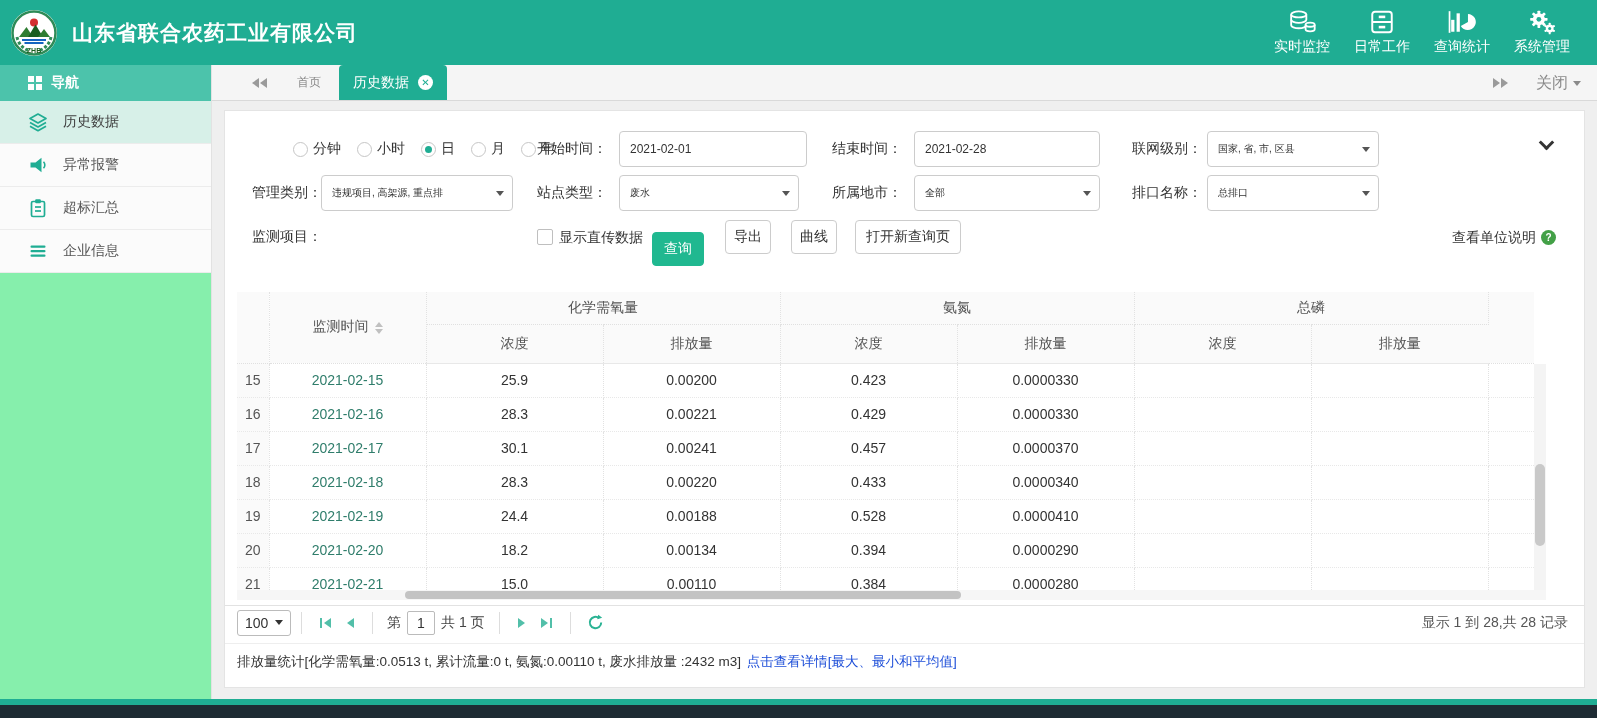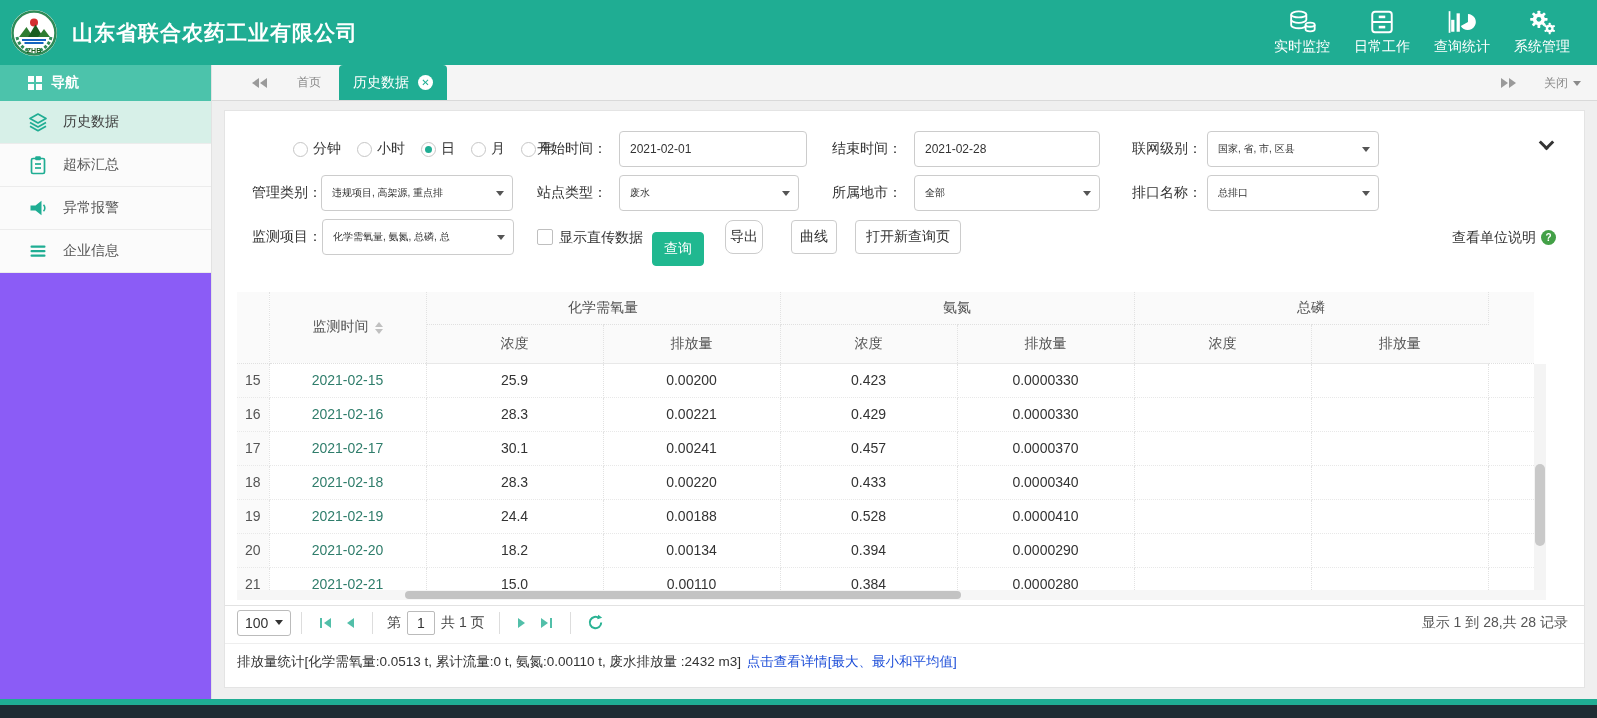--- a/index.html
+++ b/index.html
@@ -14,39 +14,39 @@
   
   .header { height:65px; background:#1fad93; display:flex; align-items:center; }
   .logo { width:48px; height:48px; margin-left:10px; flex:0 0 auto; }
   .company { color:#fff; font-size:21px; font-weight:bold; margin-left:14px; letter-spacing:1px; }
   .header-nav { margin-left:auto; margin-right:22px; display:flex; gap:14px; }
   .hnav-item { display:flex; flex-direction:column; align-items:center; justify-content:center; color:#fff; font-size:14px; width:66px; cursor:pointer; }
   .hnav-item svg { margin-bottom:3px; }
 
   
   .main { display:flex; height:634px; }
-  .sidebar { width:212px; background:#8b5cf6; border-right:1px solid #e2e2e2; flex:0 0 auto; }
+  .sidebar { width:212px; background:#86efac; border-right:1px solid #e2e2e2; flex:0 0 auto; }
   .nav-title { height:36px; background:#4cc3ab; color:#fff; display:flex; align-items:center; padding-left:28px; font-size:14px; font-weight:bold; gap:9px; }
   .menu-item { height:43px; display:flex; align-items:center; gap:15px; padding-left:28px; font-size:14px; color:#555; background:#fbfbfb; border-bottom:1px solid #ececec; cursor:pointer; }
   .menu-item.active { background:#d7f0e8; color:#3f3f3f; }
   .menu-item svg { flex:0 0 auto; }
 
   .content { flex:1; display:flex; flex-direction:column; min-width:0; }
 
   
   .tabbar { height:36px; background:#f5f5f5; border-bottom:1px solid #d9d9d9; display:flex; align-items:stretch; position:relative; }
   .tab-scroll-left { display:flex; align-items:center; margin-left:40px; cursor:pointer; gap:1px; }
   .tri { width:0; height:0; }
   .tri.l-gray { border-top:5px solid transparent; border-bottom:5px solid transparent; border-right:7px solid #9a9a9a; }
   .tri.r-gray { border-top:5px solid transparent; border-bottom:5px solid transparent; border-left:7px solid #9a9a9a; }
   .tab-home { padding:0 18px; font-size:12px; color:#8a8a8a; display:flex; align-items:center; margin-left:12px; cursor:pointer; }
   .tab-active { background:#1fad93; color:#fff; border-radius:4px 4px 0 0; display:flex; align-items:center; gap:9px; padding:0 14px; font-size:14px; cursor:pointer; }
   .tab-close-circle { width:15px; height:15px; border-radius:50%; background:#fff; color:#1fad93; font-size:10px; line-height:15px; text-align:center; font-weight:bold; cursor:pointer; }
   .tabbar-right { position:absolute; right:16px; top:0; height:36px; display:flex; align-items:center; gap:28px; }
-  .close-menu { color:#8a8a8a; font-size:12px; display:flex; align-items:center; gap:5px; cursor:pointer; }
+  .close-menu { color:#8a8a8a; font-size:16px; display:flex; align-items:center; gap:5px; cursor:pointer; }
   .caret-down { width:0; height:0; border-left:4px solid transparent; border-right:4px solid transparent; border-top:5px solid #8a8a8a; }
 
   
   .panel { margin:9px 12px 0 12px; background:#fff; border:1px solid #e4e4e4; height:578px; position:relative; }
   .collapse-icon { position:absolute; top:26px; right:32px; width:11px; height:11px; border-right:3px solid #333; border-bottom:3px solid #333; transform:rotate(45deg); cursor:pointer; }
 
   
   .filters { position:relative; height:170px; }
   .f-label { position:absolute; font-size:14px; color:#333; text-align:right; width:82px; line-height:36px; white-space:nowrap;font-family:Liberation Serif, serif; }
   .f-input { position:absolute; height:36px; border:1px solid #ccc; border-radius:4px; font-size:12px; padding:0 10px; color:#333; background:#fff; font-family:inherit; }
@@ -211,35 +211,35 @@
         <g fill="none" stroke="#1fad93" stroke-width="1.7" stroke-linejoin="round">
           <path d="M10 2 L18 6.5 L10 11 L2 6.5Z"></path>
           <path d="M2 10.5 L10 15 L18 10.5"></path>
           <path d="M2 14.2 L10 18.7 L18 14.2"></path>
         </g>
       </svg>
       <span>历史数据</span>
     </div>
     <div class="menu-item">
       <svg width="20" height="20" viewBox="0 0 20 20">
+        <path d="M2.5 7.5 L7.5 7.5 L13.5 2.8 L13.5 17.2 L7.5 12.5 L2.5 12.5 Z" fill="#1fad93"></path>
+        <path d="M15.5 6.8 a4.5 4.5 0 0 1 0 6.4" stroke="#1fad93" fill="none" stroke-width="1.6"></path>
+      </svg>
+      <span>异常报警</span>
+    </div>
+    <div class="menu-item">
+      <svg width="20" height="20" viewBox="0 0 20 20">
         <g stroke="#1fad93" fill="none" stroke-width="1.7">
           <rect x="3.5" y="3.5" width="13" height="15" rx="1.5"></rect>
           <line x1="7" y1="9" x2="13" y2="9"></line>
           <line x1="7" y1="13" x2="13" y2="13"></line>
         </g>
         <rect x="7.2" y="1.2" width="5.6" height="4" rx="1" fill="#1fad93"></rect>
       </svg>
       <span>超标汇总</span>
-    </div>
-    <div class="menu-item">
-      <svg width="20" height="20" viewBox="0 0 20 20">
-        <path d="M2.5 7.5 L7.5 7.5 L13.5 2.8 L13.5 17.2 L7.5 12.5 L2.5 12.5 Z" fill="#1fad93"></path>
-        <path d="M15.5 6.8 a4.5 4.5 0 0 1 0 6.4" stroke="#1fad93" fill="none" stroke-width="1.6"></path>
-      </svg>
-      <span>异常报警</span>
     </div>
     <div class="menu-item">
       <svg width="20" height="20" viewBox="0 0 20 20">
         <g fill="#1fad93">
           <rect x="2.5" y="4.5" width="15" height="2.2" rx="1"></rect>
           <rect x="2.5" y="9" width="15" height="2.2" rx="1"></rect>
           <rect x="2.5" y="13.5" width="15" height="2.2" rx="1"></rect>
         </g>
       </svg>
       <span>企业信息</span>
@@ -322,28 +322,24 @@
           <span>全部</span>
           <span class="sel-caret"></span>
         </div>
         <div class="f-label" style="left:895px;top:64px;">排口名称：</div>
         <div class="f-select" style="left:982px;top:64px;width:172px;">
           <span>总排口</span>
           <span class="sel-caret"></span>
         </div>
 
         <div class="f-label" style="left:15px;top:108px;">监测项目：</div>
-        <div class="f-select" style="left:97px;top:108px;width:192px;">
-          <span>化学需氧量, 氨氮, 总磷, 总</span>
-          <span class="sel-caret"></span>
-        </div>
         <span class="checkbox" style="left:312px;top:118px;"></span>
         <span class="cb-label" style="left:334px;top:108px;">显示直传数据</span>
         <div class="btn primary" style="left:427px;top:109px;width:52px;">查询</div>
-        <div class="btn plain" style="left:500px;top:109px;width:38px;border-radius:8px;">导出</div>
+        <div class="btn plain" style="left:500px;top:109px;width:46px;">导出</div>
         <div class="btn plain" style="left:566px;top:109px;width:46px;">曲线</div>
         <div class="btn plain" style="left:630px;top:109px;width:106px;">打开新查询页</div>
         <div class="unit-help">
           <span>查看单位说明</span>
           <span class="help-badge">?</span>
         </div>
       </div>
 
       <div class="table-wrap">
         <table>

